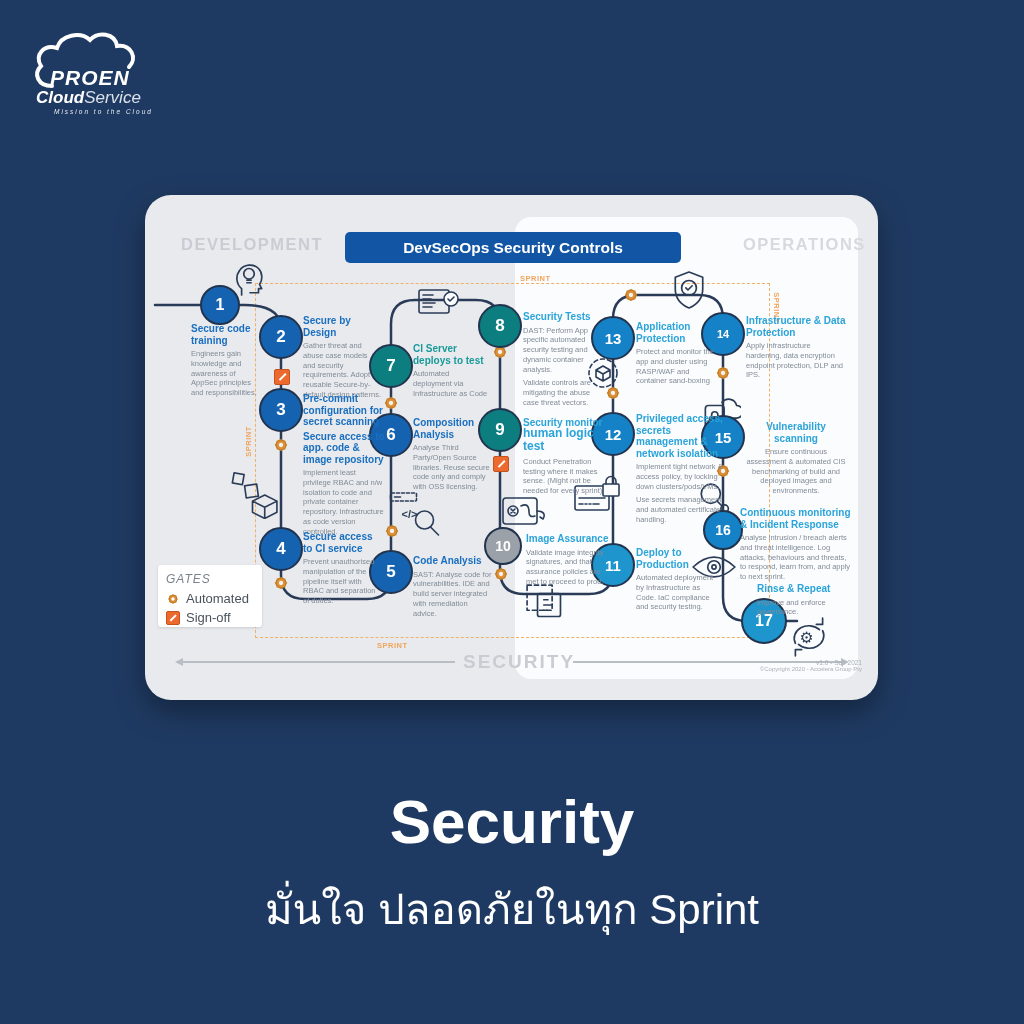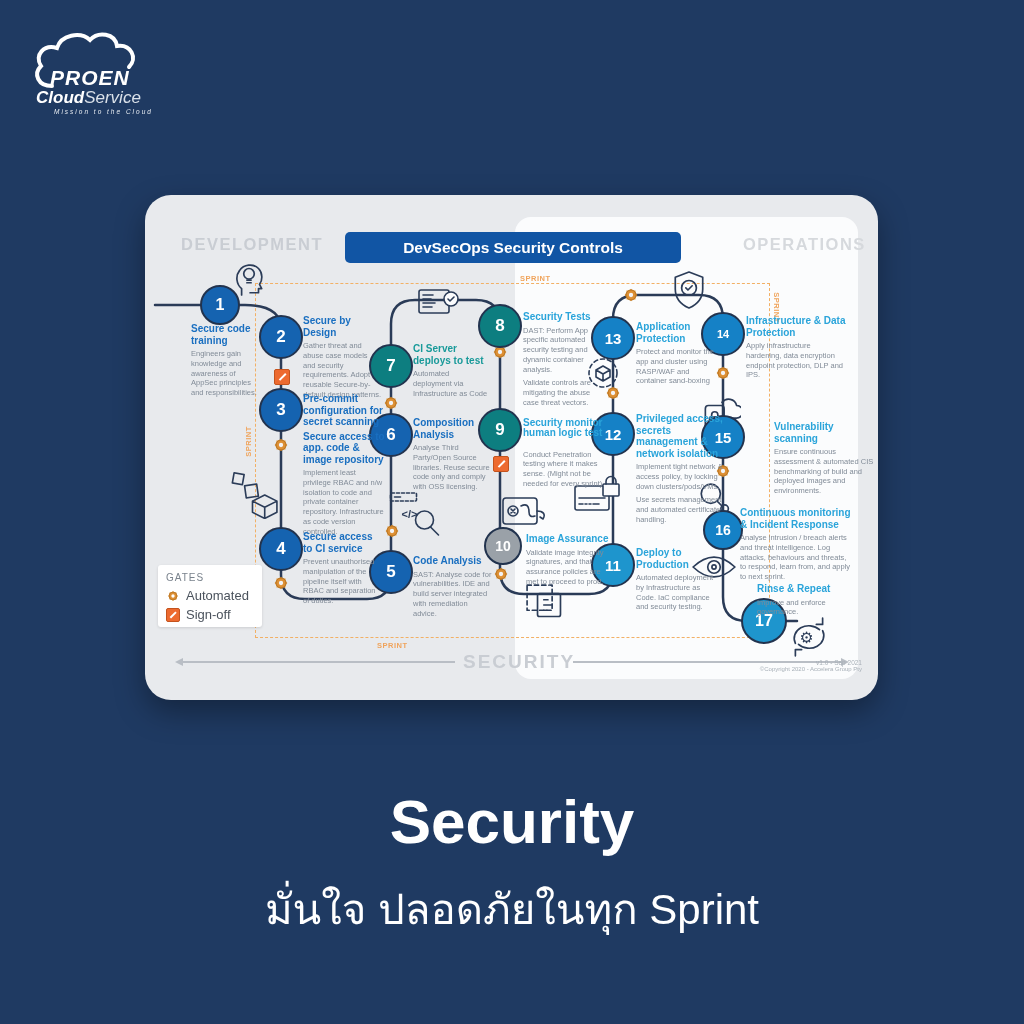--- a/index.html
+++ b/index.html
@@ -28,27 +28,27 @@
   .circle{position:absolute;border-radius:50%;border:2px solid #22334e;box-sizing:border-box;color:#fff;
           font-weight:bold;display:flex;align-items:center;justify-content:center;}
   .c-blue{background:#1563b0;} .c-teal{background:#0d7e80;} .c-gray{background:#9aa1a8;}
   .c-lblue{background:#1e95cd;} .c-mblue{background:#1581c6;}
   .gear{position:absolute;width:18px;height:18px;}
   .signoff{position:absolute;width:14px;height:14px;background:#ed6a2f;border:1px solid #c4531d;border-radius:2px;}
   .signoff .pen{position:absolute;left:2.5px;top:6px;width:9px;height:1.6px;background:#fff;transform:rotate(-45deg);}
   
   .step-text{position:absolute;}
   .title{font-weight:bold;font-size:10px;line-height:1.15;margin-bottom:3px;}
-  .subtitle{font-weight:bold;font-size:10px;line-height:1.1;margin-top:-2px;margin-bottom:12px;}
+  .subtitle{font-weight:bold;font-size:12px;line-height:1.1;margin-top:-2px;margin-bottom:4px;}
   .t-blue{color:#1a6fc0;} .t-teal{color:#199a9a;} .t-cyan{color:#2aa4da;}
   .body{font-size:7.5px;line-height:1.3;color:#828c98;margin-bottom:4px;}
   
   .legend{position:absolute;left:13px;top:370px;width:104px;height:62px;background:#fff;border-radius:3px;
           box-shadow:0 1px 3px rgba(0,0,0,.12);padding:7px 8px;box-sizing:border-box;}
-  .legend .lg-title{font-size:10px;letter-spacing:1px;color:#79828c;margin-bottom:5px;}
+  .legend .lg-title{font-size:12px;letter-spacing:1px;color:#79828c;margin-bottom:5px;font-style:italic;}
   .legend .row{display:flex;align-items:center;gap:6px;margin-bottom:4px;}
   .legend .row span.lbl{font-size:13px;color:#4a525c;}
   .legend .signoff-s{position:relative;width:12px;height:12px;background:#ed6a2f;border:1px solid #c4531d;border-radius:2px;}
   .legend .signoff-s i{position:absolute;left:2px;top:5px;width:8px;height:1.5px;background:#fff;transform:rotate(-45deg);}
   
   .sec-line{position:absolute;height:1.5px;background:#b9bec5;}
   .arrow{position:absolute;width:0;height:0;border-top:4px solid transparent;border-bottom:4px solid transparent;}
   .sec-label{position:absolute;font-size:19px;font-weight:bold;letter-spacing:2px;color:#c9cdd3;}
   .version{position:absolute;right:16px;top:464px;text-align:right;color:#a8b0b8;}
   .version .v1{font-size:6.5px;} .version .v2{font-size:6px;}
@@ -330,21 +330,21 @@
       <div class="body">Use secrets management and automated certificate handling.</div>
     </div>
     <div class="step-text" style="left:491px;top:126px;width:80px;">
       <div class="title t-cyan">Application Protection</div>
       <div class="body">Protect and monitor the app and cluster using RASP/WAF and container sand-boxing</div>
     </div>
     <div class="step-text" style="left:601px;top:120px;width:100px;">
       <div class="title t-cyan">Infrastructure &amp; Data Protection</div>
       <div class="body">Apply infrastructure hardening, data encryption endpoint protection, DLP and IPS.</div>
     </div>
-    <div class="step-text" style="left:629px;top:226px;width:100px;">
+    <div class="step-text" style="left:601px;top:226px;width:100px;text-align:center;">
       <div class="title t-cyan">Vulnerability scanning</div>
       <div class="body">Ensure continuous assessment &amp; automated CIS benchmarking of build and deployed images and environments.</div>
     </div>
     <div class="step-text" style="left:595px;top:312px;width:112px;">
       <div class="title t-cyan">Continuous monitoring &amp; Incident Response</div>
       <div class="body">Analyse intrusion / breach alerts and threat intelligence. Log attacks, behaviours and threats, to respond, learn from, and apply to next sprint.</div>
     </div>
     <div class="step-text" style="left:612px;top:388px;width:95px;">
       <div class="title t-cyan">Rinse &amp; Repeat</div>
       <div class="body">Improve and enforce governance.</div>

